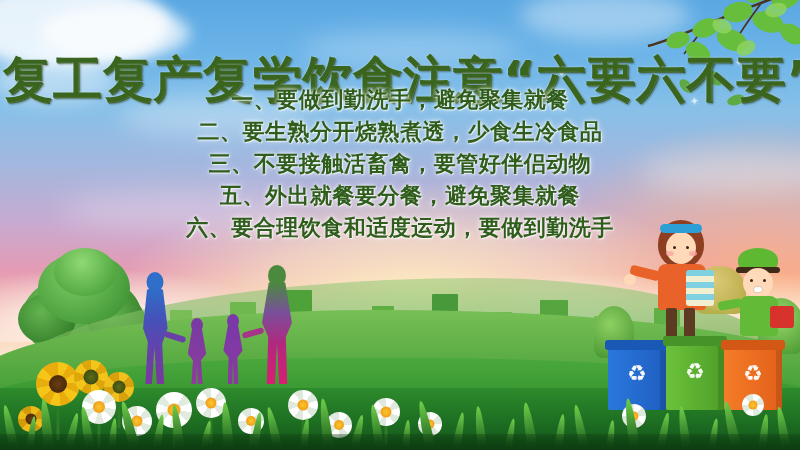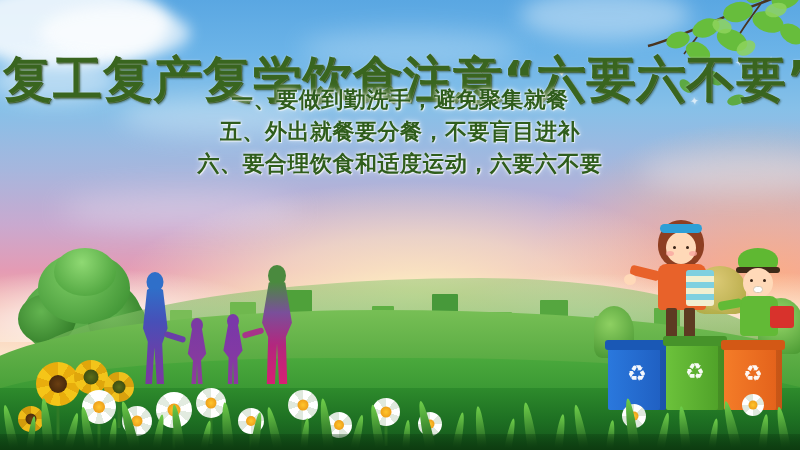--- a/index.html
+++ b/index.html
@@ -485,17 +485,19 @@
     <div class="blade" style="left:732px;width:10px;height:50px;transform:rotate(-13deg);"></div>
     <div class="blade" style="left:758px;width:8px;height:36px;transform:rotate(7deg);"></div>
     <div class="blade" style="left:782px;width:9px;height:44px;transform:rotate(-10deg);"></div>
     <div style="position:absolute;left:0;right:0;bottom:0;height:16px;background:linear-gradient(to bottom,rgba(12,60,16,.35),#0d3c10);"></div>
   </div>
 
   <h1 class="title">复工复产复学饮食注意“六要六不要”</h1>
 
   <div class="lines">
     <div class="line">一、要做到勤洗手，避免聚集就餐</div>
-    <div class="line">五、外出就餐要分餐，不要盲目进补</div>
-    <div class="line">六、要合理饮食和适度运动，六要六不要</div>
+    <div class="line">二、要生熟分开烧熟煮透，少食生冷食品</div>
+    <div class="line">三、不要接触活畜禽，要管好伴侣动物</div>
+    <div class="line">五、外出就餐要分餐，避免聚集就餐</div>
+    <div class="line">六、要合理饮食和适度运动，要做到勤洗手</div>
   </div>
 
 </div>
 
 </body></html>

